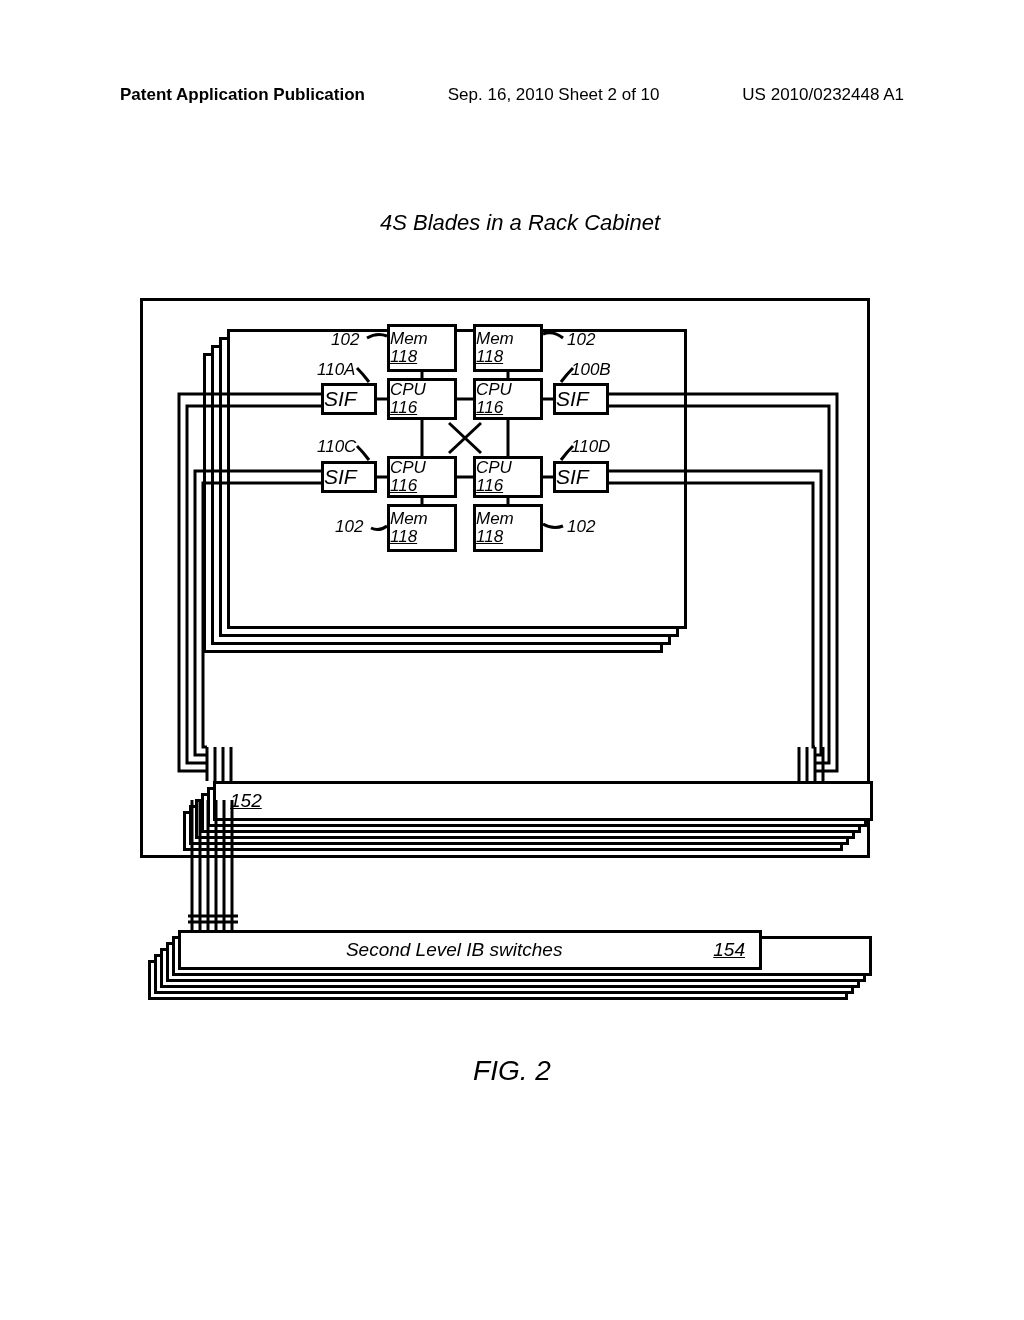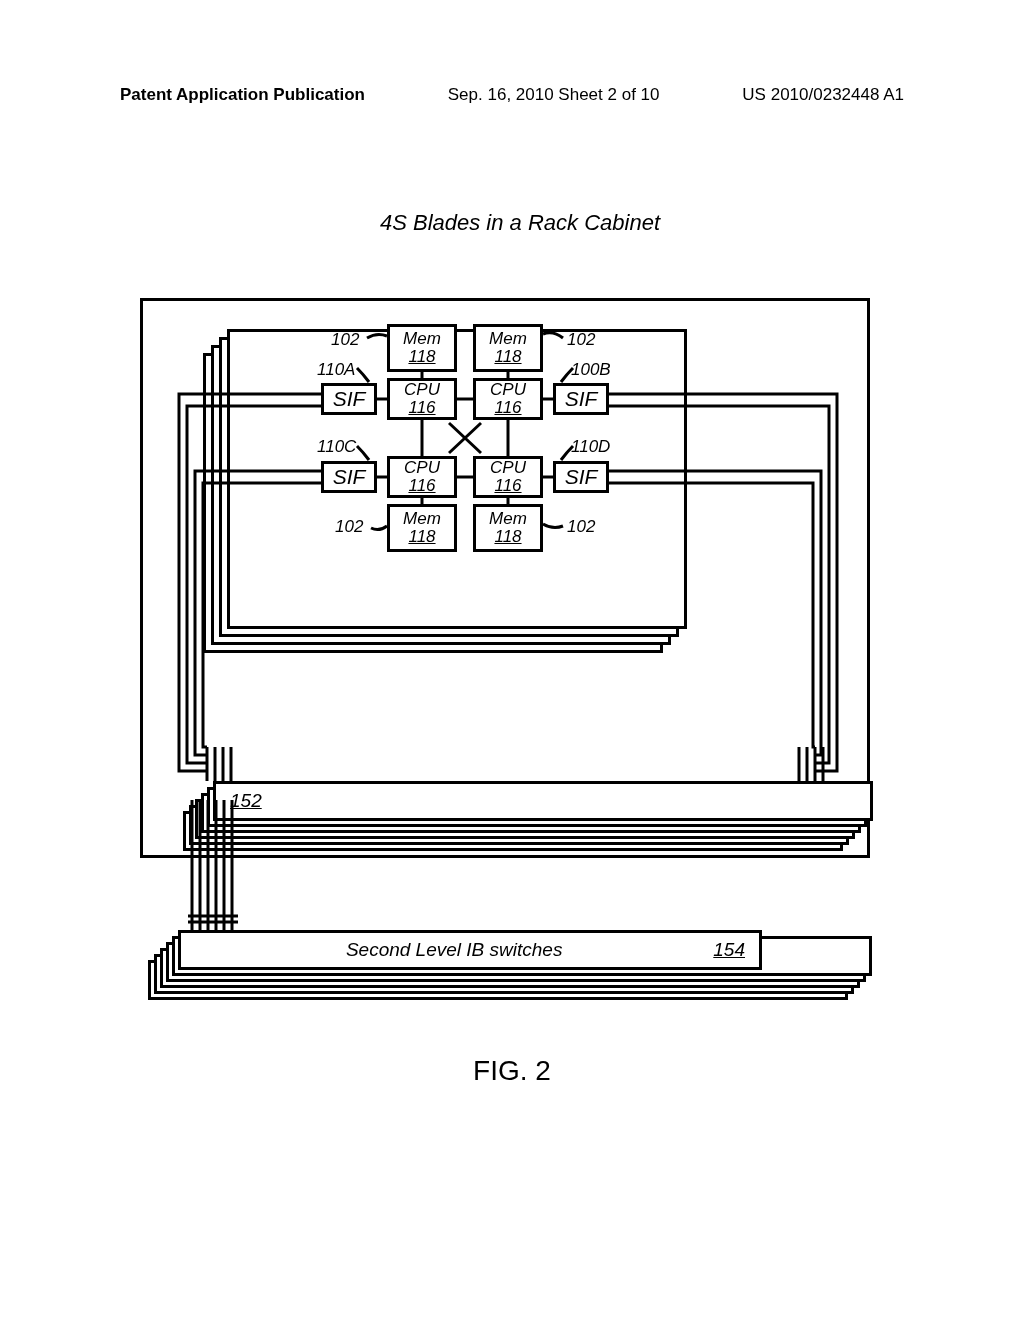--- a/index.html
+++ b/index.html
@@ -73,21 +73,21 @@
 
   .small-box {
     position: absolute;
     border: 3px solid #000;
     background: #fff;
     text-align: center;
     font-style: italic;
     display: flex;
     flex-direction: column;
     justify-content: center;
-    align-items: center;
+    align-items: flex-start;
     line-height: 1.05;
   }
   .mem  { width: 70px; height: 48px; font-size: 17px; }
   .cpu  { width: 70px; height: 42px; font-size: 17px; font-style: italic; }
   .sif  { width: 56px; height: 32px; font-size: 21px; }
 
   .under { text-decoration: underline; }
 
   
   .mem-tl { top: 26px;  left: 152px; }
@@ -124,20 +124,21 @@
     font-size: 19px;
     padding: 0 14px;
   }
 
   .fig-label {
     position: absolute;
     top: 1055px;
     left: 0;
     width: 100%;
     text-align: center;
+    font-style: italic;
     font-size: 28px;
   }
 
   
   .lines-svg {
     position: absolute;
     top: 0; left: 0;
     pointer-events: none;
   }
 </style>

